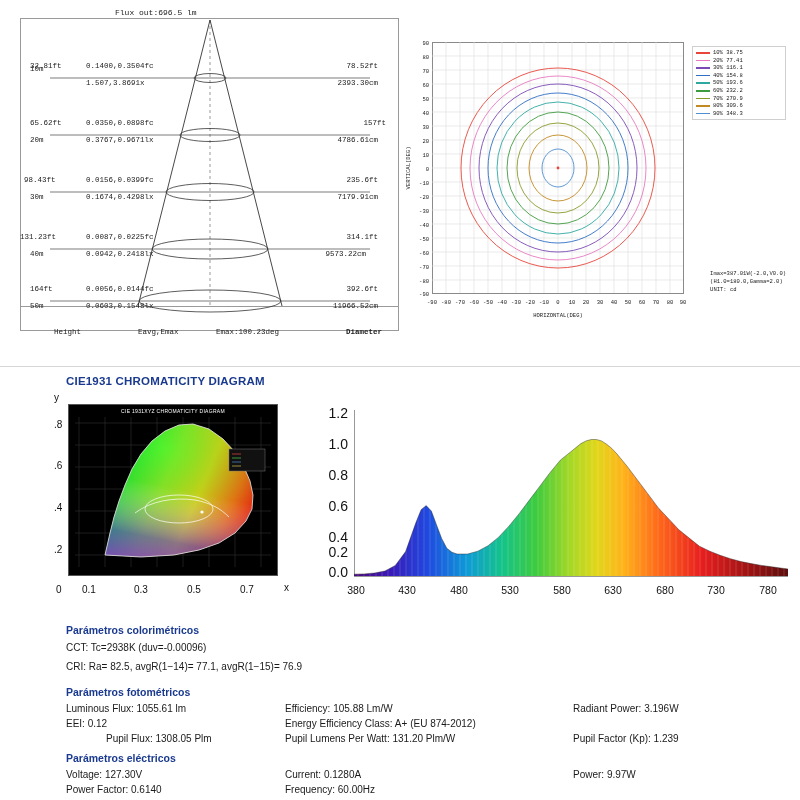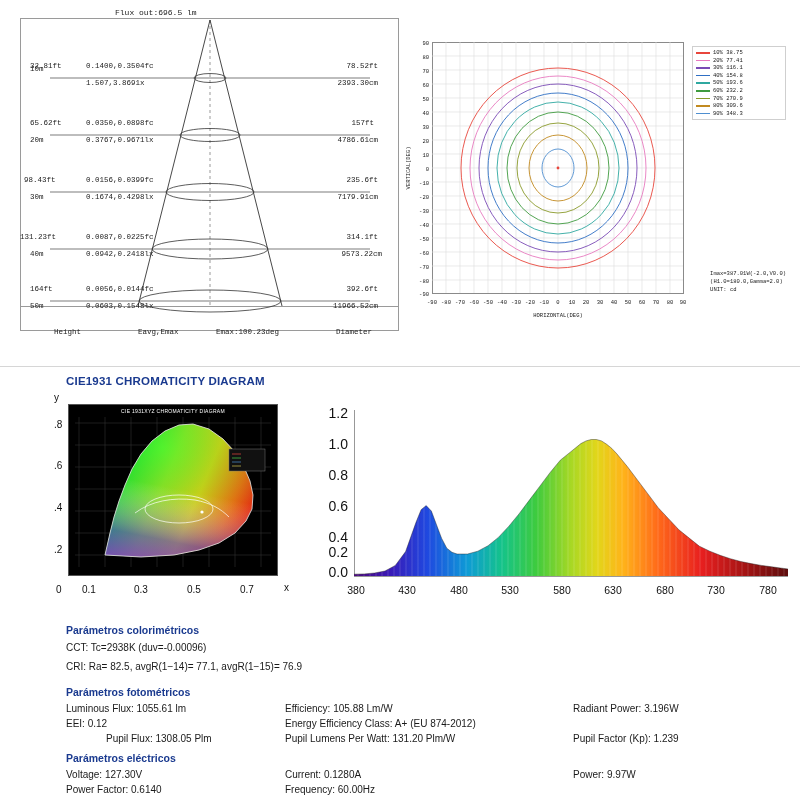--- a/index.html
+++ b/index.html
@@ -205,48 +205,48 @@
   <div class="beam-row-left" style="left:10px;  top:61px;">10m</div>
   <div class="beam-row-left" style="left:66px;  top:58px;">0.1400,0.3504fc</div>
   <div class="beam-row-left" style="left:66px;  top:75px;">1.507,3.8691x</div>
   <div class="beam-row-right" style="left:240px; top:58px; width:118px;">78.52ft</div>
   <div class="beam-row-right" style="left:240px; top:75px; width:118px;">2393.30cm</div>
 
   <div class="beam-row-left" style="left:10px;  top:115px;">65.62ft</div>
   <div class="beam-row-left" style="left:10px;  top:132px;">20m</div>
   <div class="beam-row-left" style="left:66px;  top:115px;">0.0350,0.0898fc</div>
   <div class="beam-row-left" style="left:66px;  top:132px;">0.3767,0.9671lx</div>
-  <div class="beam-row-right" style="left:236px; top:115px; width:118px;">157ft</div>
+  <div class="beam-row-right" style="left:248px; top:115px; width:118px;">157ft</div>
   <div class="beam-row-right" style="left:240px; top:132px; width:118px;">4786.61cm</div>
 
   <div class="beam-row-left" style="left:4px;   top:172px;">98.43ft</div>
   <div class="beam-row-left" style="left:10px;  top:189px;">30m</div>
   <div class="beam-row-left" style="left:66px;  top:172px;">0.0156,0.0399fc</div>
   <div class="beam-row-left" style="left:66px;  top:189px;">0.1674,0.4298lx</div>
   <div class="beam-row-right" style="left:240px; top:172px; width:118px;">235.6ft</div>
   <div class="beam-row-right" style="left:240px; top:189px; width:118px;">7179.91cm</div>
 
   <div class="beam-row-left" style="left:0px;   top:229px;">131.23ft</div>
   <div class="beam-row-left" style="left:10px;  top:246px;">40m</div>
   <div class="beam-row-left" style="left:66px;  top:229px;">0.0087,0.0225fc</div>
   <div class="beam-row-left" style="left:66px;  top:246px;">0.0942,0.2418lx</div>
   <div class="beam-row-right" style="left:240px; top:229px; width:118px;">314.1ft</div>
-  <div class="beam-row-right" style="left:244px; top:246px; width:118px;">9573.22cm</div>
+  <div class="beam-row-right" style="left:228px; top:246px; width:118px;">9573.22cm</div>
 
   <div class="beam-row-left" style="left:10px;  top:281px;">164ft</div>
   <div class="beam-row-left" style="left:10px;  top:298px;">50m</div>
   <div class="beam-row-left" style="left:66px;  top:281px;">0.0056,0.0144fc</div>
   <div class="beam-row-left" style="left:66px;  top:298px;">0.0603,0.1548lx</div>
   <div class="beam-row-right" style="left:240px; top:281px; width:118px;">392.6ft</div>
   <div class="beam-row-right" style="left:240px; top:298px; width:118px;">11966.52cm</div>
 
   <div class="beam-foot" style="left:34px;">Height</div>
   <div class="beam-foot" style="left:118px;">Eavg,Emax</div>
   <div class="beam-foot" style="left:196px;">Emax:100.23deg</div>
-  <div class="beam-foot" style="left:316px;">Diameter</div>
+  <div class="beam-foot" style="left:326px;font-weight:bold;">Diameter</div>
 </div>
 
 <div id="iso-panel">
   <svg width="392" height="320">
     <defs>
       <clipPath id="isoclip">
           <rect x="36" y="22" width="252" height="252"></rect>
         </clipPath>
     </defs>
 

